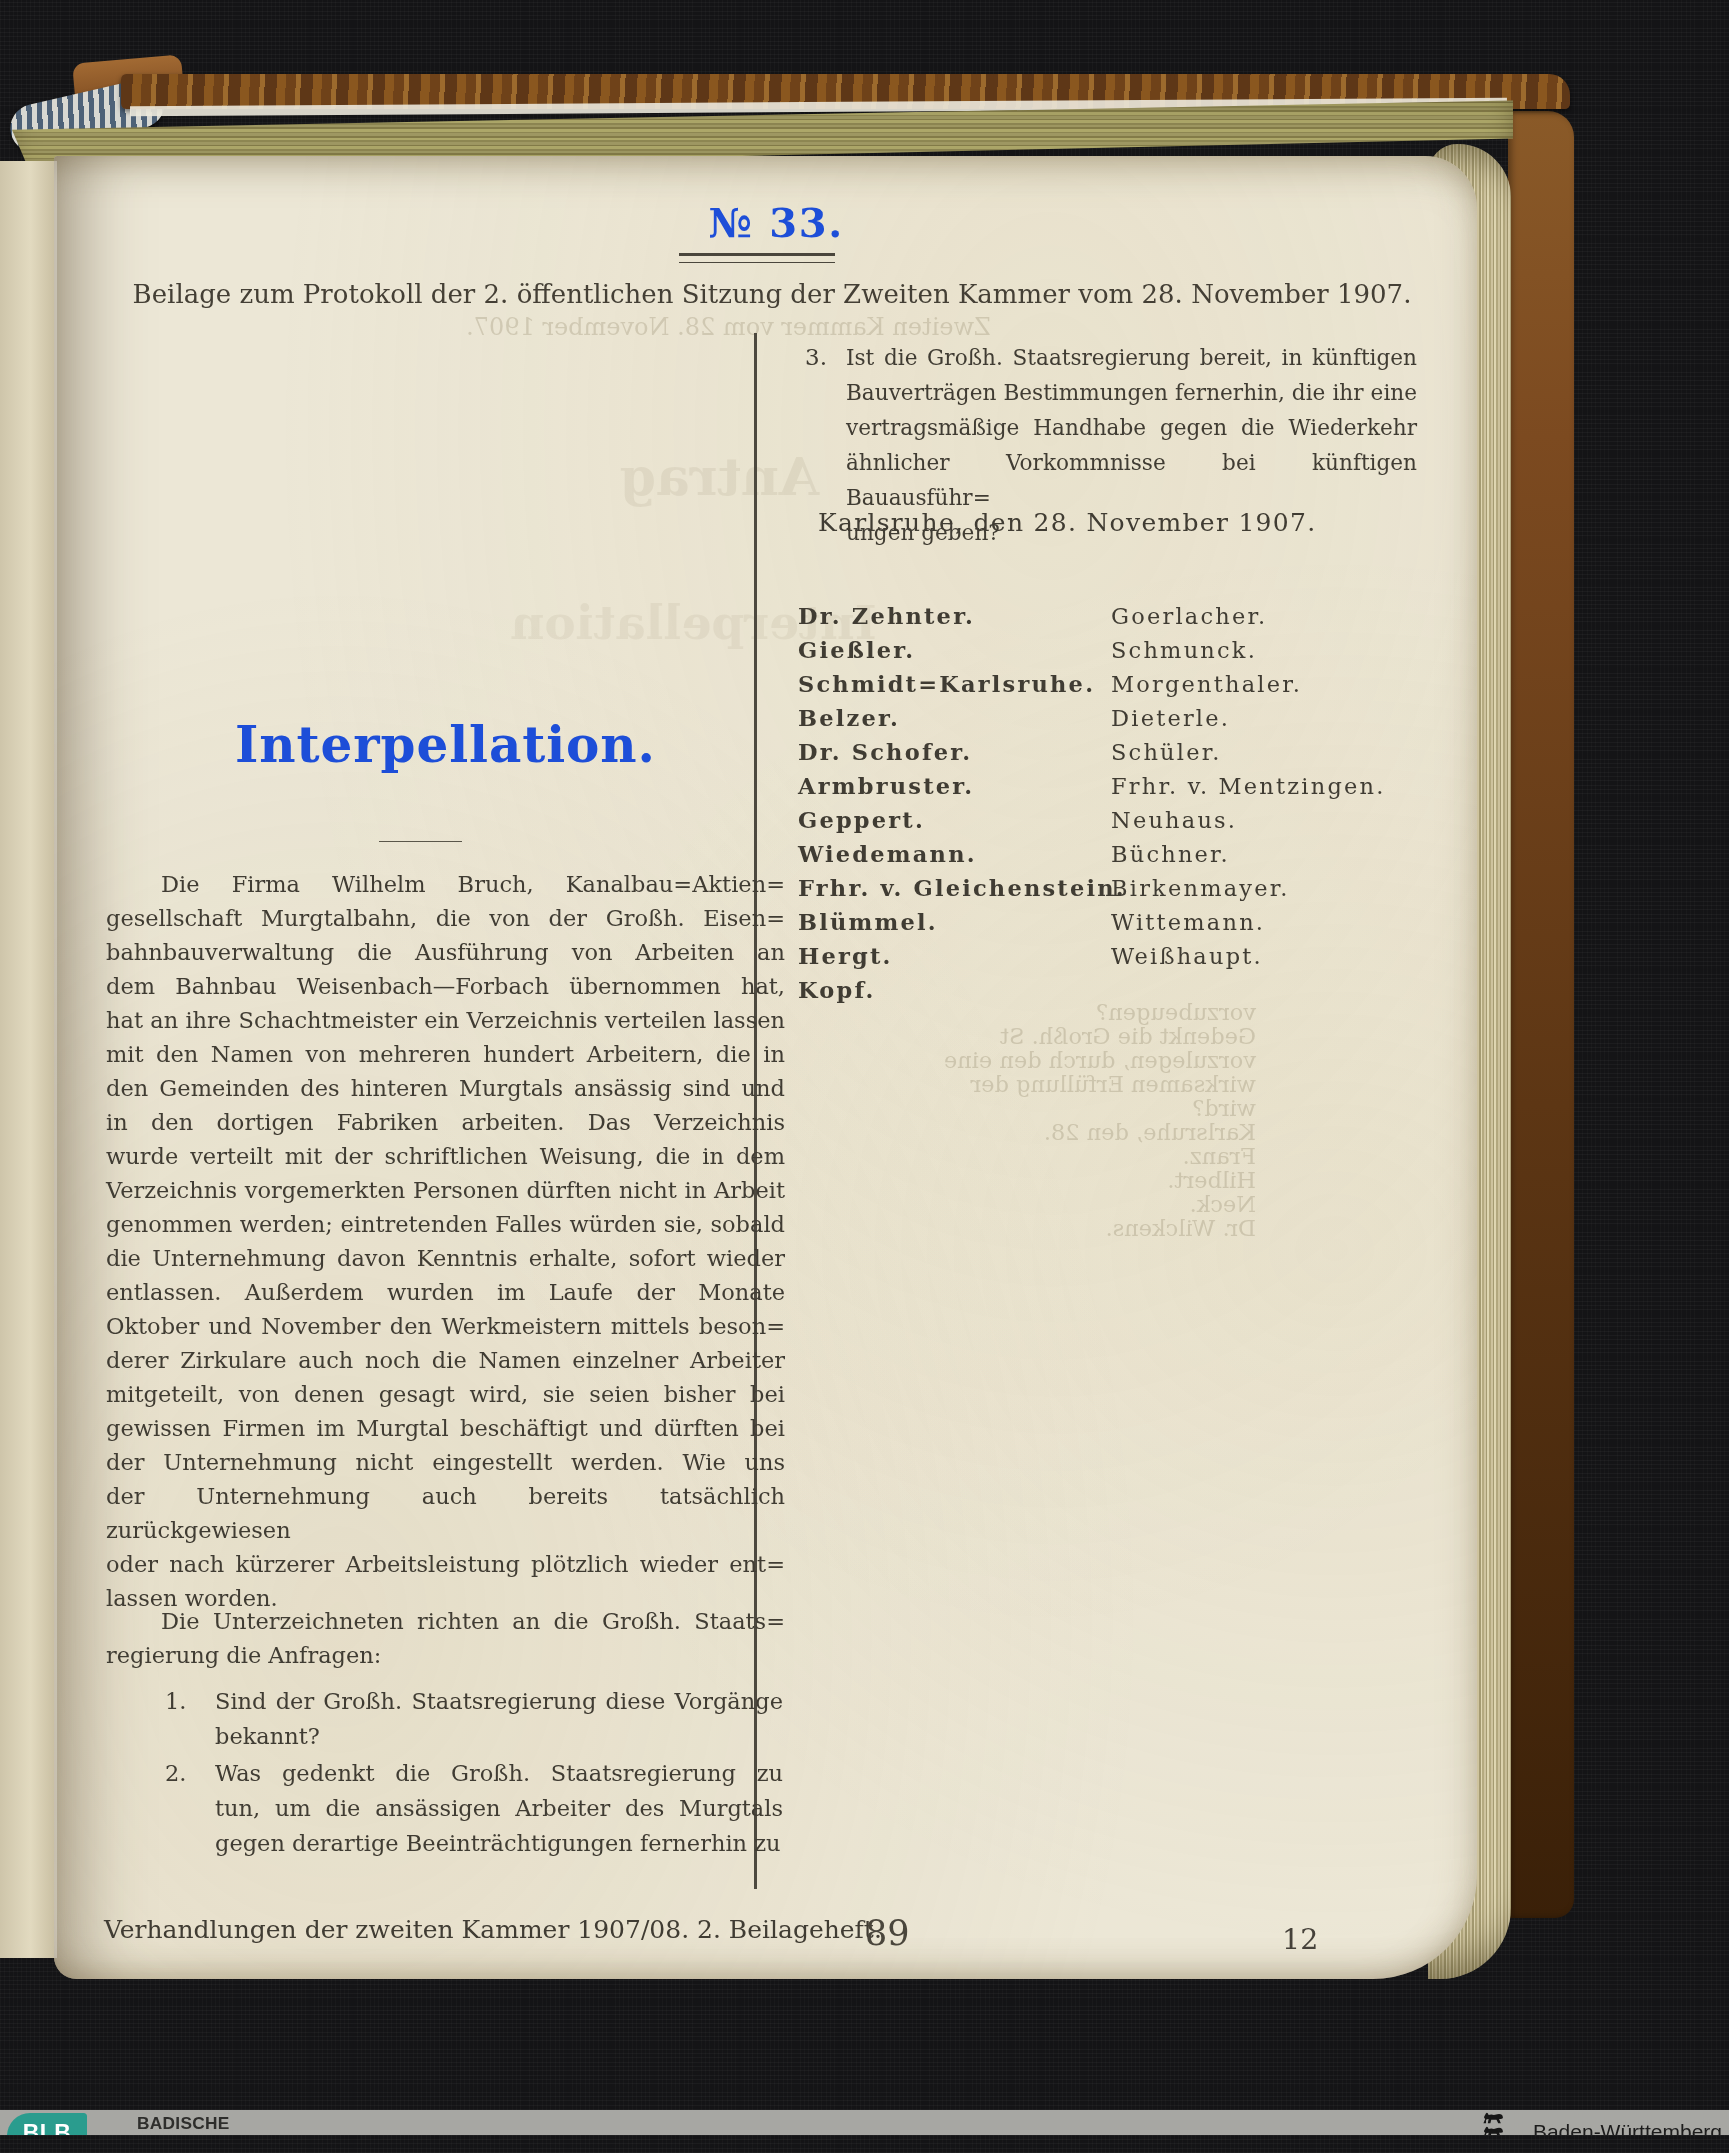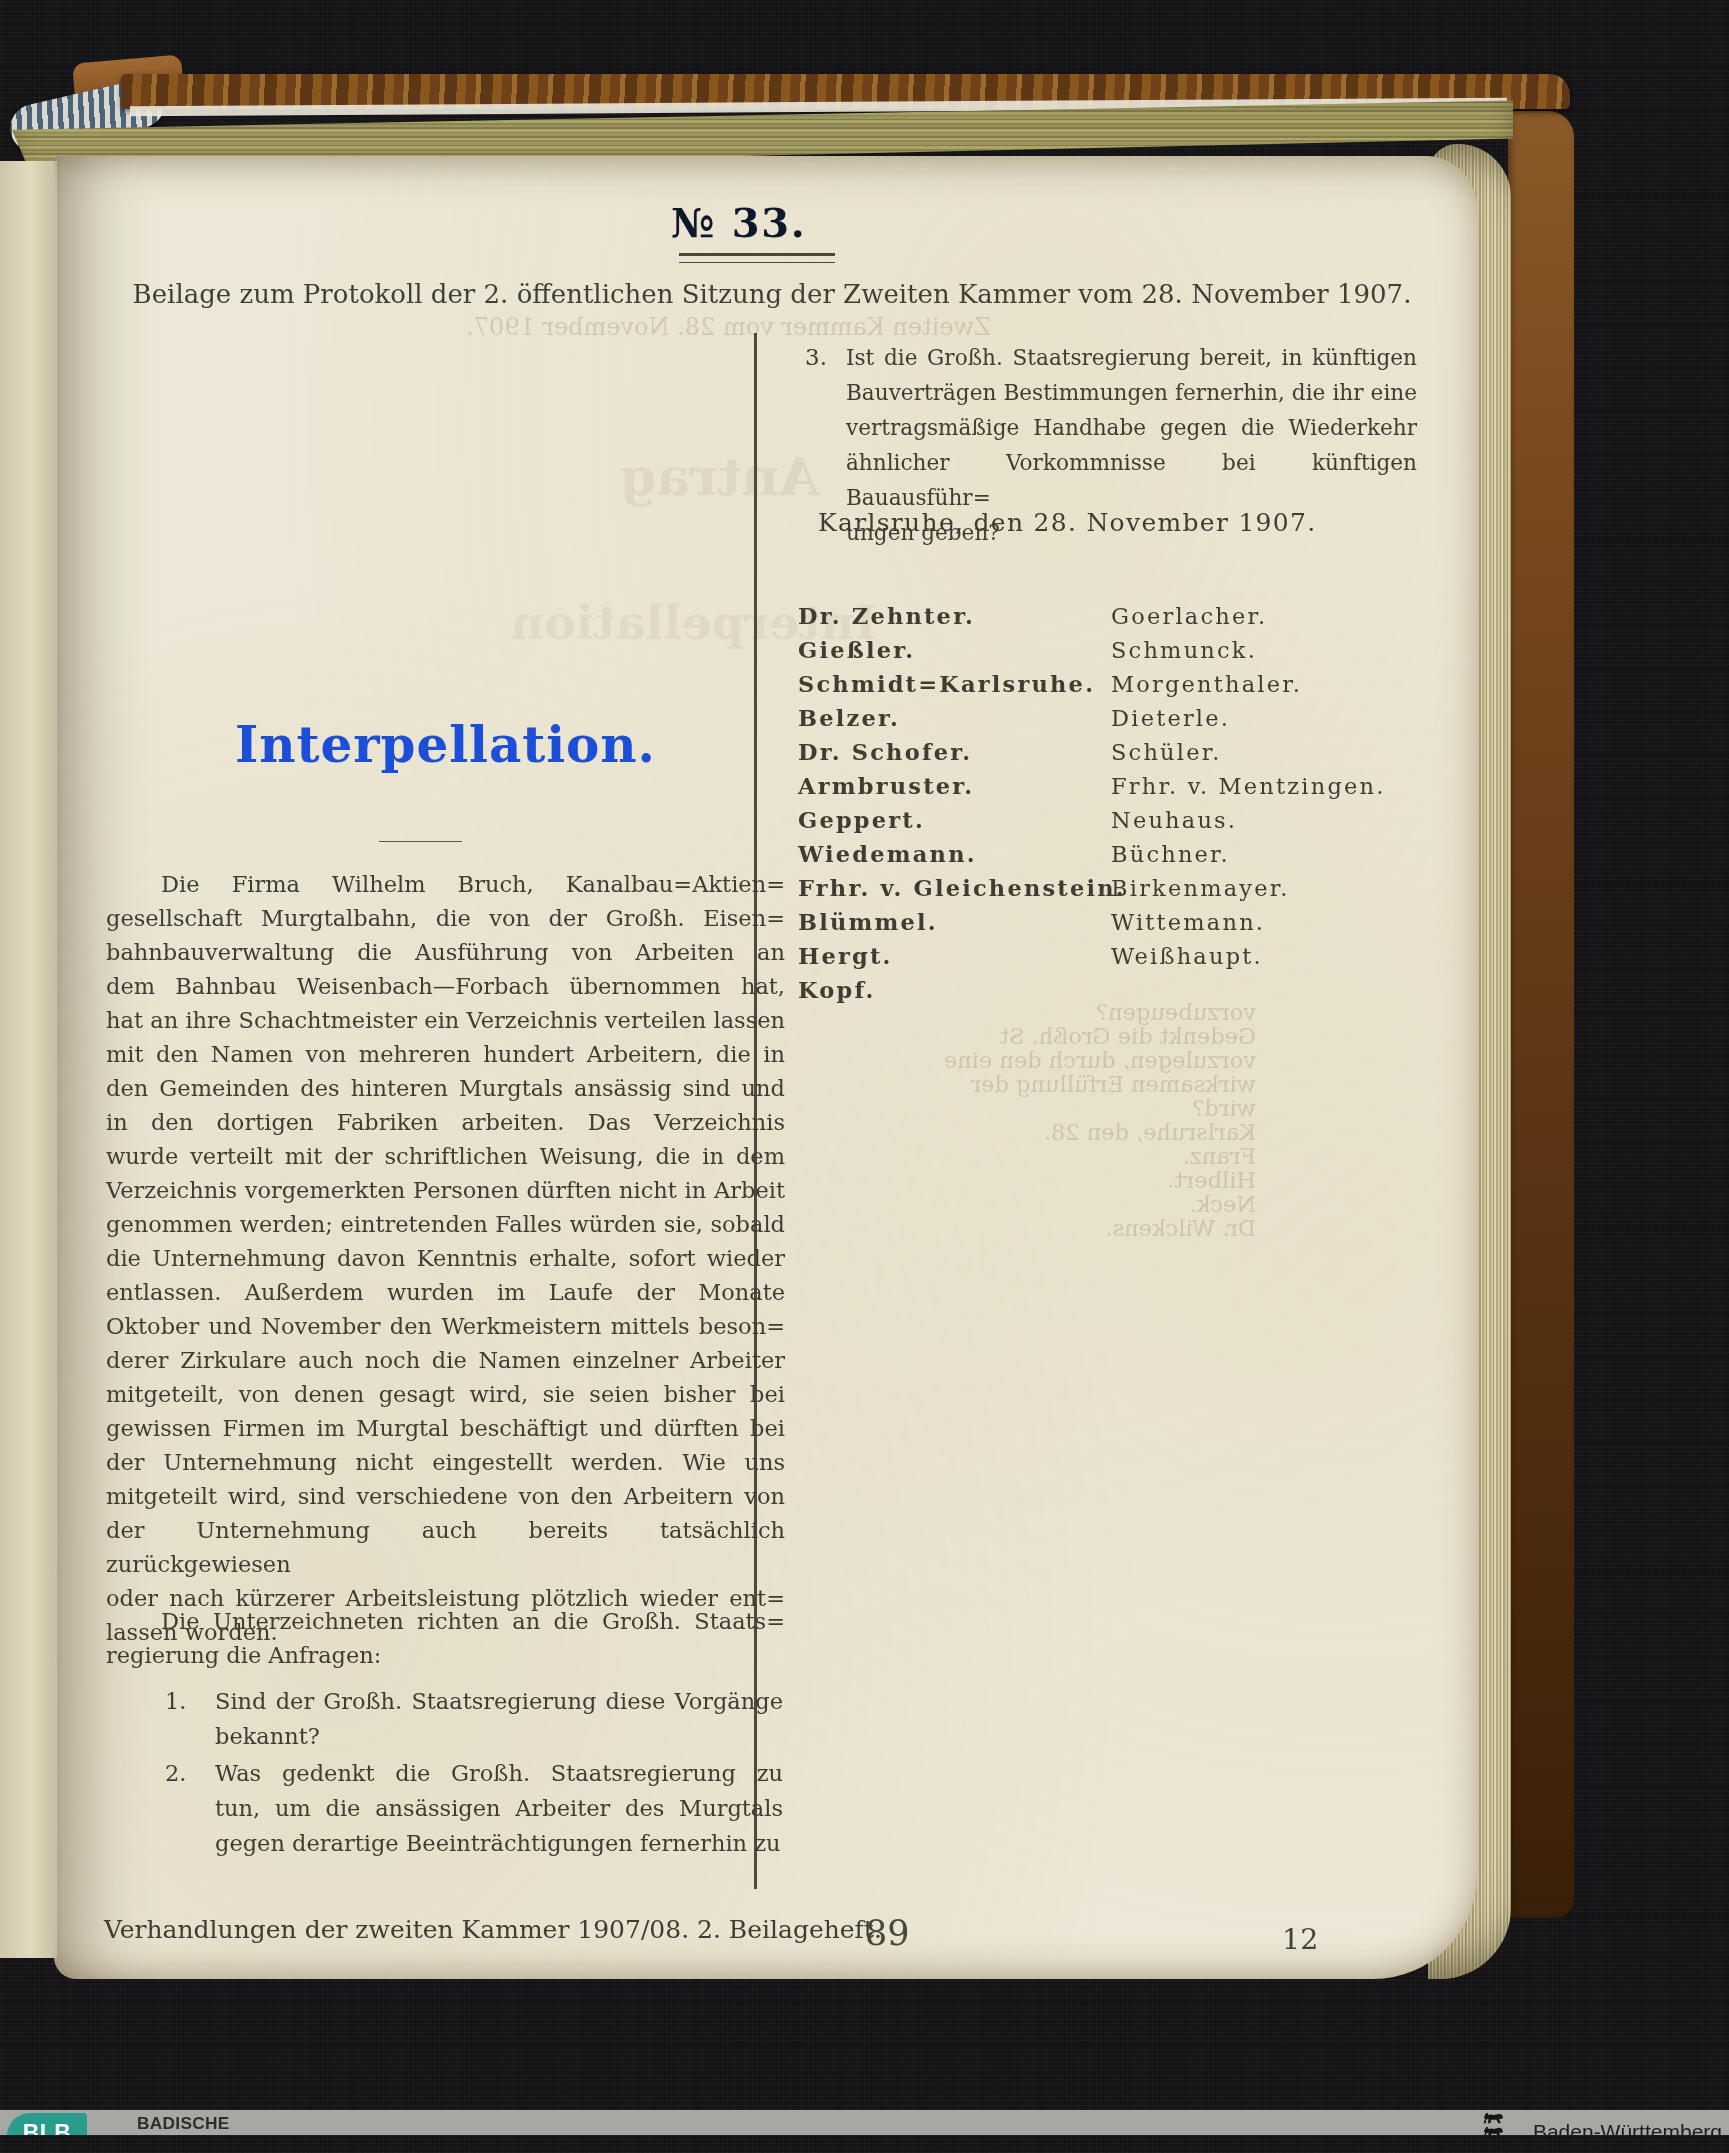--- a/index.html
+++ b/index.html
@@ -54,22 +54,22 @@
   .page::before{content:"";position:absolute;inset:0;border-radius:inherit;
     background:
       radial-gradient(ellipse at 70% 15%, rgba(214,196,150,.14), transparent 55%),
       radial-gradient(ellipse at 20% 80%, rgba(196,176,130,.16), transparent 50%),
       radial-gradient(ellipse at 90% 60%, rgba(210,190,140,.12), transparent 45%);}
   .gutter-line{position:absolute;left:54px;top:161px;width:2.6px;height:1797px;
     background:rgba(255,255,255,.3);}
   .abs{position:absolute;}
 
   
-  .doc-number{left:617px;top:43px;width:173px;text-align:left;
-    font-size:40px;font-weight:bold;letter-spacing:1.7px;color:#0f172a;}
+  .doc-number{left:617px;top:43px;width:173px;text-align:right;
+    font-size:40px;font-weight:bold;letter-spacing:1.7px;color:#1d4ed8;}
   .doc-number-rule{left:625px;top:97px;width:156px;height:6px;
     border-top:3.5px solid #4a463c;border-bottom:1.7px solid #4a463c;}
   .subheader{left:52px;top:123px;width:1332px;text-align:center;font-size:26px;color:#443f35;}
 
   
   .divider{left:700px;top:177px;width:2.6px;height:1556px;background:#4d493f;}
 
   
   .item3{left:751px;top:184px;width:666px;display:flex;}
   .qnum{width:41px;font-size:23px;line-height:35px;color:#403c33;}
@@ -218,21 +218,20 @@
         <div class="jline">wurde verteilt mit der schriftlichen Weisung, die in dem</div>
         <div class="jline">Verzeichnis vorgemerkten Personen dürften nicht in Arbeit</div>
         <div class="jline">genommen werden; eintretenden Falles würden sie, sobald</div>
         <div class="jline">die Unternehmung davon Kenntnis erhalte, sofort wieder</div>
         <div class="jline">entlassen.  Außerdem wurden im Laufe der Monate</div>
         <div class="jline">Oktober und November den Werkmeistern mittels beson=</div>
         <div class="jline">derer Zirkulare auch noch die Namen einzelner Arbeiter</div>
         <div class="jline">mitgeteilt, von denen gesagt wird, sie seien bisher bei</div>
         <div class="jline">gewissen Firmen im Murgtal beschäftigt und dürften bei</div>
         <div class="jline">der Unternehmung nicht eingestellt werden.  Wie uns</div>
-        <div class="jline">mitgeteilt wird, sind verschiedene von den Arbeitern von</div>
         <div class="jline">der Unternehmung auch bereits tatsächlich zurückgewiesen</div>
         <div class="jline">oder nach kürzerer Arbeitsleistung plötzlich wieder ent=</div>
         <div class="jline">lassen worden.</div>
       </div>
     <div class="abs para para2 justify-block indent-first">
         <div class="jline">Die Unterzeichneten richten an die Großh. Staats=</div>
         <div class="jline">regierung die Anfragen:</div>
       </div>
 
     <div class="abs question q1">

